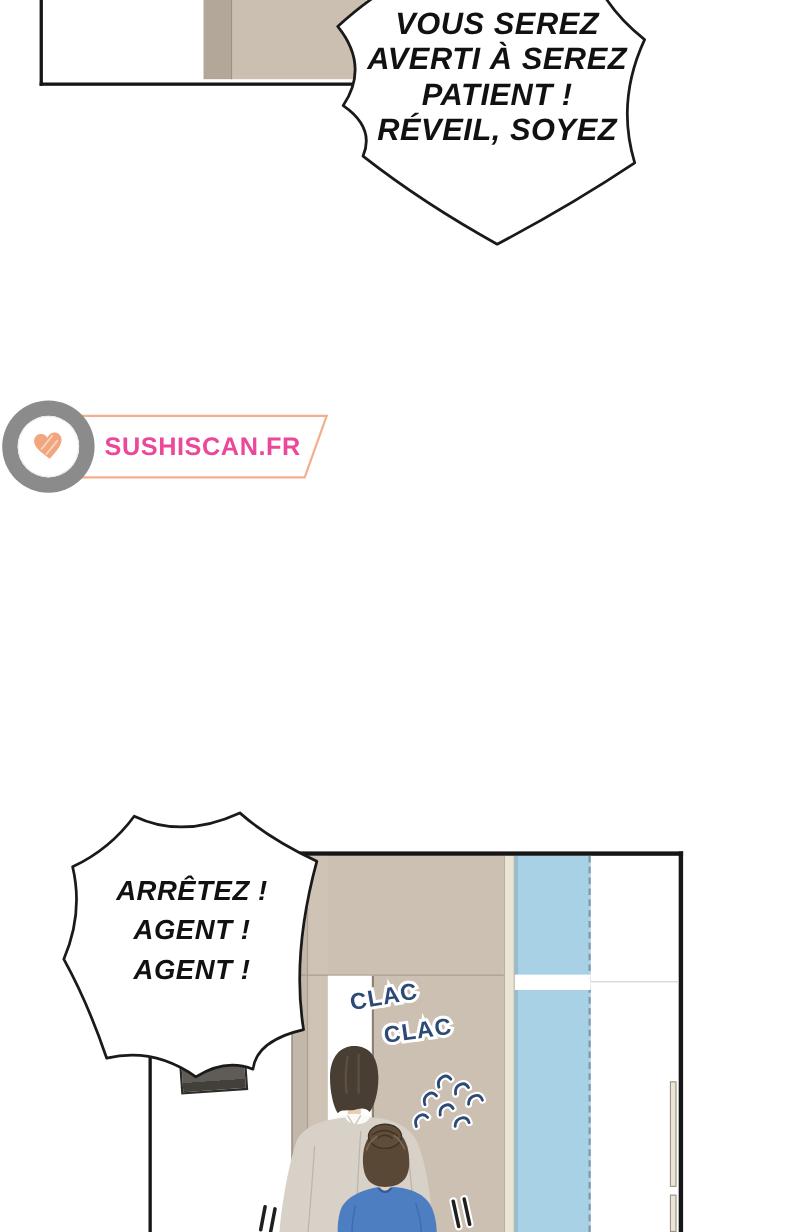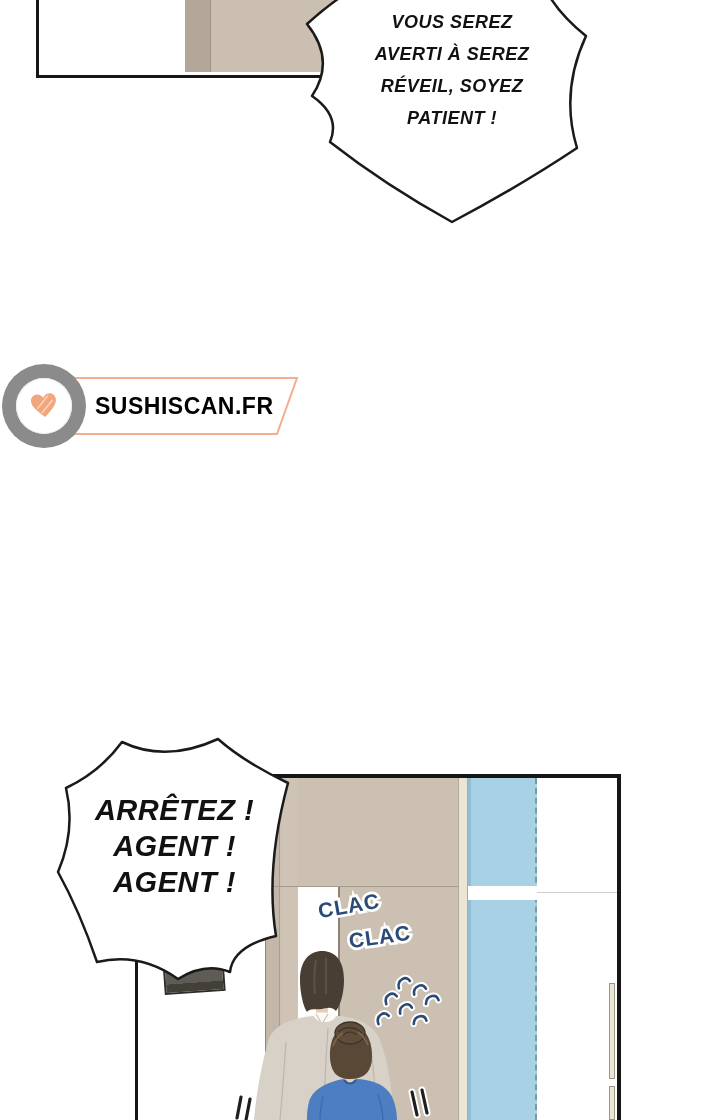--- a/index.html
+++ b/index.html
@@ -9,27 +9,27 @@
 
   
   .panel-top{left:36px;top:-4px;width:296px;height:82px;background:#ffffff;
              border-left:3px solid #161616;border-bottom:3px solid #161616;box-sizing:border-box;}
   .strip-dark{left:146px;top:0;width:25px;height:76px;background:#b2a799;}
   .strip-light{left:171px;top:0;width:122px;height:76px;background:#cbbfb1;border-left:1px solid #9c9183;}
 
   
   .bubble-svg path{fill:#ffffff;stroke:#1a1a1a;stroke-width:2.5;stroke-linejoin:round;}
   .bubble-text{color:#111;font-weight:bold;font-style:italic;text-align:center;}
-  .bubble-text-top{left:332px;top:6px;width:240px;font-size:18px;line-height:32px;letter-spacing:.5px;}
-  .bubble-text-bottom{left:92px;top:792px;width:165px;font-size:29px;line-height:36px;letter-spacing:.5px;}
+  .bubble-text-top{left:332px;top:6px;width:240px;font-size:28px;line-height:32px;letter-spacing:.5px;}
+  .bubble-text-bottom{left:92px;top:792px;width:165px;font-size:25px;line-height:36px;letter-spacing:.5px;}
 
   
   .wm-banner{left:55px;top:368px;}
   .wm-text{left:95px;top:384px;width:170px;height:44px;line-height:44px;text-align:center;
-           font-size:23px;font-weight:bold;color:#000000;letter-spacing:.5px;}
+           font-size:23px;font-weight:bold;color:#ec4899;letter-spacing:.5px;}
   .wm-logo{left:2px;top:364px;width:84px;height:84px;border-radius:50%;background:#8b8b8b;}
   .wm-logo-inner{left:14px;top:14px;width:56px;height:56px;border-radius:50%;background:#ffffff;
                  box-shadow:inset 0 0 0 1px #ececec;}
   .wm-heart{left:13px;top:14px;transform:rotate(-6deg);}
 
   
   .panel-bottom{left:135px;top:774px;width:486px;height:346px;background:#ffffff;box-sizing:border-box;
                 border:solid #161616;border-width:4px 4px 0 3px;overflow:hidden;}
   .panel-bottom .abs{position:absolute;}
   .wall-beige{left:127px;top:0;width:195px;height:342px;background:#ccc0b3;}
@@ -61,22 +61,22 @@
     <div class="abs strip-dark"></div>
     <div class="abs strip-light"></div>
   </div>
 
   <svg class="abs bubble-svg" style="left:285px;top:-12px;" width="320" height="255">
     <path d="M60,6 Q42,18 22,36 Q51,72 27,108 Q56,128 45,154 Q100,197 167,234 Q235,198 292,160 Q275,104 301,48 Q276,28 263,6 Z"></path>
   </svg>
   <div class="abs bubble-text bubble-text-top">
     <div>VOUS SEREZ</div>
     <div>AVERTI À SEREZ</div>
+    <div>PATIENT !</div>
     <div>RÉVEIL, SOYEZ</div>
-    <div>PATIENT !</div>
   </div>
 
   <div>
     <svg class="abs wm-banner" width="260" height="75">
       <path d="M20,10 L242,10 L222,66 L20,66 Z" fill="#ffffff" stroke="#f2ae8e" stroke-width="2"></path>
     </svg>
     <div class="abs wm-text">SUSHISCAN.FR</div>
     <div class="abs wm-logo">
       <div class="abs wm-logo-inner">
         <svg class="abs wm-heart" width="30" height="27">

